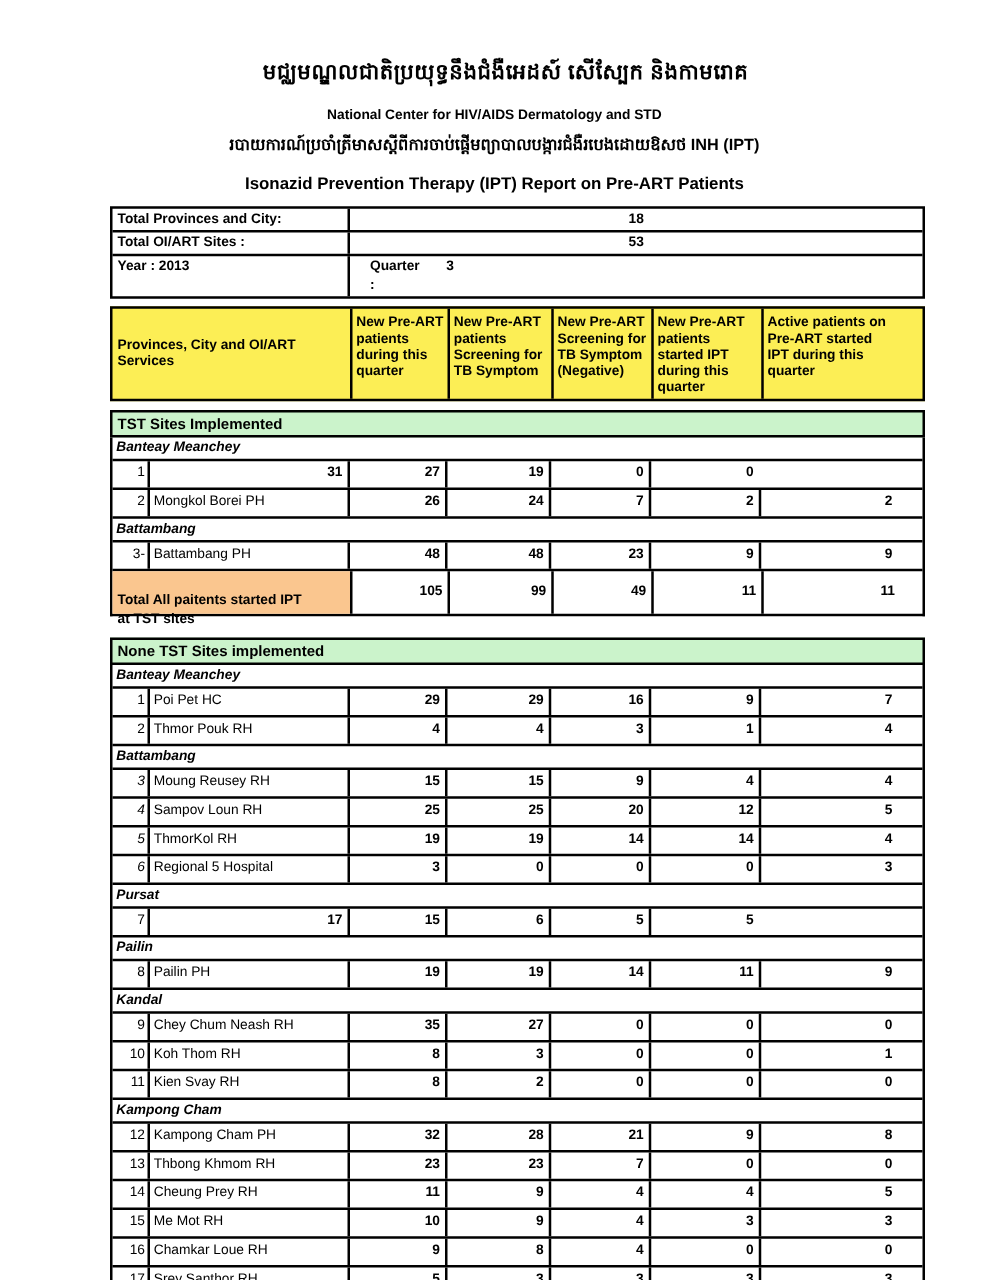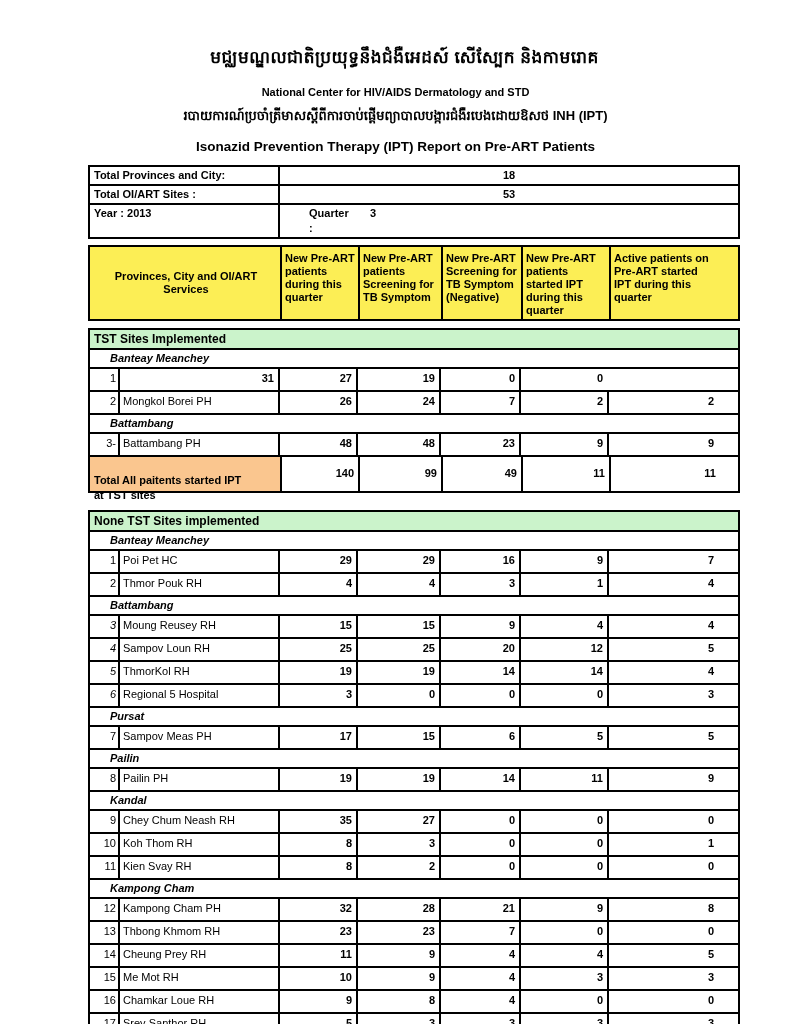--- a/index.html
+++ b/index.html
@@ -25,38 +25,38 @@
 
   
   .tbox{border:2px solid var(--border);}
 
   
   .meta-row{display:grid;grid-template-columns:188px 1fr;}
   .meta-row + .meta-row{border-top:2px solid var(--border);}
   .meta-label{font-size:11px;font-weight:bold;line-height:15px;padding:1px 0 1px 4px;}
   .meta-value{border-left:2px solid var(--border);font-size:11px;font-weight:bold;line-height:15px;padding:1px 0;text-align:center;}
   .meta-quarter{border-left:2px solid var(--border);display:flex;font-size:11px;font-weight:bold;line-height:15px;padding:1px 0;}
-  .q-label{padding-left:16px;width:60px;margin-left:13px;}
+  .q-label{padding-left:16px;width:60px;}
   .q-value{width:40px;text-align:center;}
 
   
   .colhead{margin-top:6px;display:grid;grid-template-columns:190px 78px 83px 80px 88px 111px;background:var(--header-yellow);}
   .colhead .hc{border-left:2px solid var(--border);font-size:11px;font-weight:bold;text-align:left;padding:5px 3px 0 3px;line-height:13px;height:72px;}
-  .colhead .hc:first-child{border-left:none;display:flex;align-items:center;text-align:center;padding:0 2px 0 4px;}
+  .colhead .hc:first-child{border-left:none;display:flex;align-items:center;text-align:left;padding:0 2px 0 4px;}
 
   
   .section{margin-top:7px;}
   .section.gap-large{margin-top:17px;}
   .section-bar{border:2px solid var(--border);background:var(--section-green);
     font-size:12px;font-weight:bold;line-height:16px;padding:1px 0 1px 4px;}
   .section-table{border:2px solid var(--border);border-top:none;}
   .trow{display:grid;grid-template-columns:28px 160px 78px 83px 80px 88px 111px;}
   .trow + .trow{border-top:2px solid var(--border);}
   .province-cell{grid-column:1 / -1;font-size:11px;font-weight:bold;font-style:italic;
-    line-height:15px;padding:1px 0 0 20px;height:17px;}
+    line-height:15px;padding:1px 0 0 3px;height:17px;}
   .cell{border-left:2px solid var(--border);font-size:11px;line-height:19px;height:21px;overflow:hidden;}
   .trow .cell:first-child{border-left:none;}
   .cell.num{text-align:right;padding-right:2px;}
   .cell.num.italic{font-style:italic;}
   .cell.site{padding-left:3px;}
   .cell.val{font-weight:bold;text-align:right;padding-right:4px;}
 
   
   .trow.total{grid-template-columns:190px 78px 83px 80px 88px 111px;}
   .total-label{background:var(--total-orange);font-size:11px;font-weight:bold;
@@ -136,21 +136,21 @@
             <div class="cell val">48</div>
             <div class="cell val">23</div>
             <div class="cell val">9</div>
             <div class="cell val">9</div>
           </div>
           <div class="trow total">
             <div class="total-label">
               <div>Total  All paitents started IPT</div>
               <div>at TST sites</div>
             </div>
-            <div class="cell val">140</div>
+            <div class="cell val">105</div>
             <div class="cell val">99</div>
             <div class="cell val">49</div>
             <div class="cell val">11</div>
             <div class="cell val">11</div>
           </div>
         </div>
       </div>
       <div class="section gap-large">
         <div class="section-bar">None TST Sites implemented</div>
         <div class="section-table">
@@ -212,21 +212,20 @@
             <div class="cell val">0</div>
             <div class="cell val">0</div>
             <div class="cell val">0</div>
             <div class="cell val">3</div>
           </div>
           <div class="trow">
             <div class="province-cell">Pursat</div>
           </div>
           <div class="trow">
             <div class="cell num">7</div>
-            <div class="cell site">Sampov Meas PH</div>
             <div class="cell val">17</div>
             <div class="cell val">15</div>
             <div class="cell val">6</div>
             <div class="cell val">5</div>
             <div class="cell val">5</div>
           </div>
           <div class="trow">
             <div class="province-cell">Pailin</div>
           </div>
           <div class="trow">

